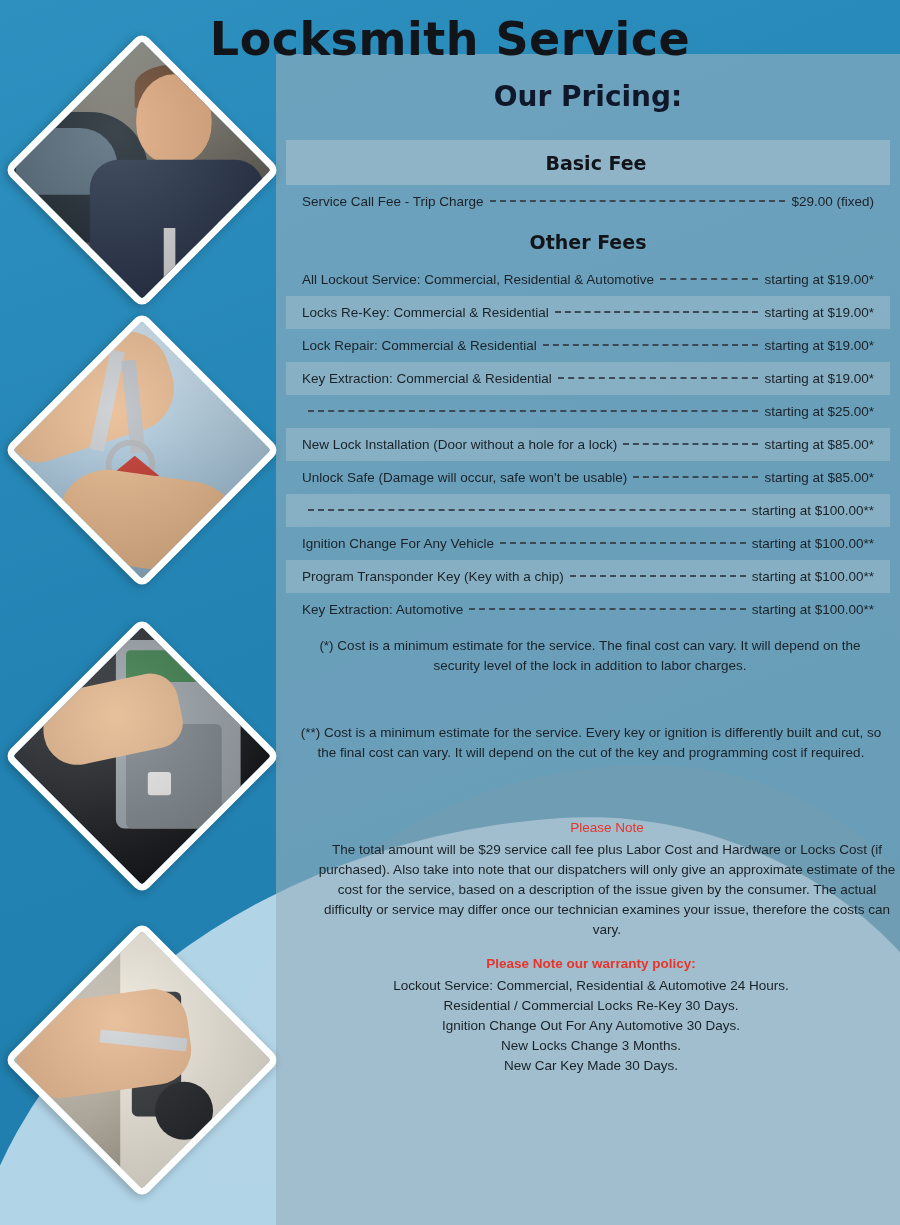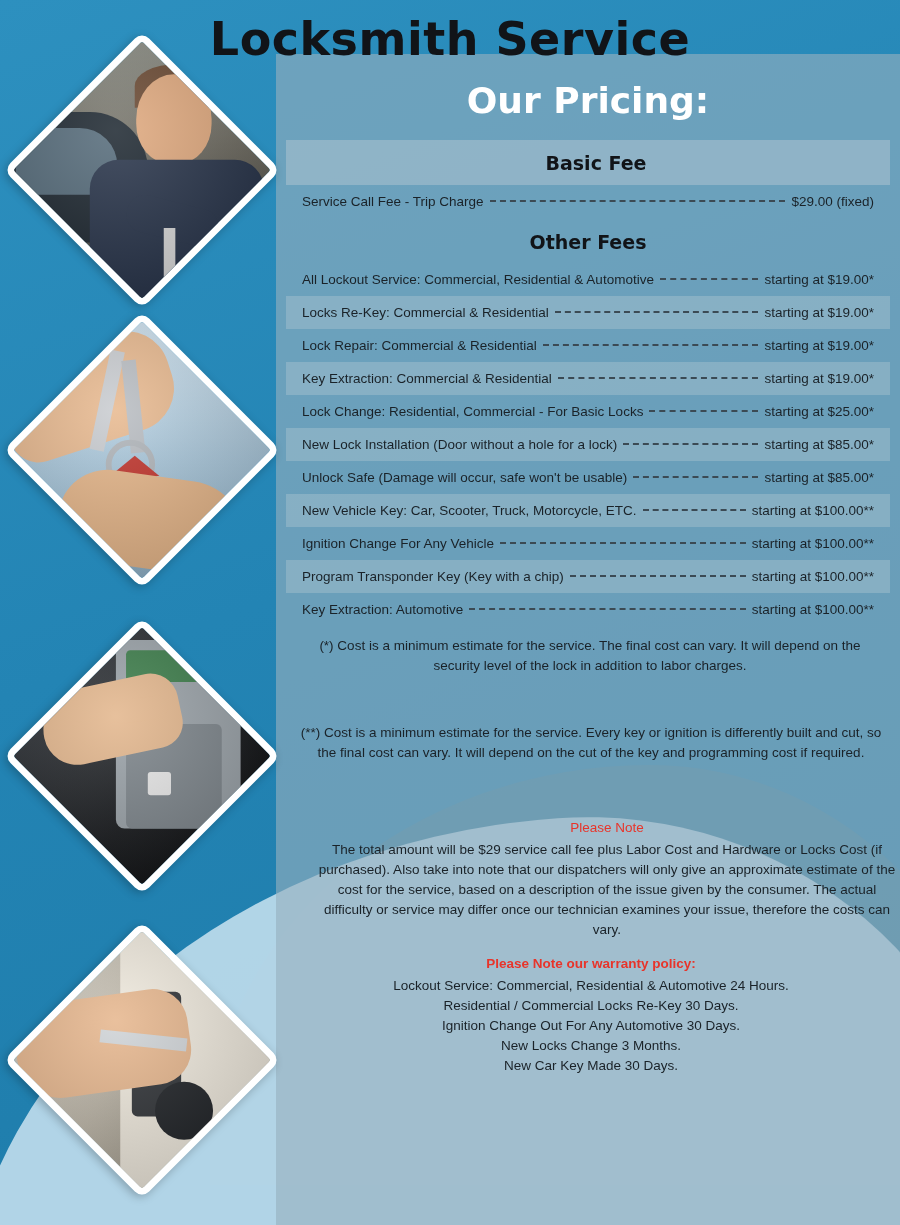--- a/index.html
+++ b/index.html
@@ -71,23 +71,23 @@
     color: #111418;
     font-family: "DejaVu Sans", sans-serif;
     z-index: 6;
   }
   #subtitle {
     position: absolute;
     top: 80px;
     left: 276px;
     width: 624px;
     text-align: center;
-    font-size: 36px;
+    font-size: 28px;
     font-weight: 900;
-    color: #ffffff;
+    color: #0f172a;
     font-family: "DejaVu Sans", sans-serif;
     z-index: 6;
   }
 
   
   .section {
     position: absolute;
     z-index: 6;
   }
   .section-head {
@@ -272,36 +272,34 @@
     <span class="lbl">Lock Repair: Commercial &amp; Residential</span>
     <span class="dots"></span>
     <span class="val">starting at $19.00*</span>
   </div>
   <div class="row alt">
     <span class="lbl">Key Extraction: Commercial &amp; Residential</span>
     <span class="dots"></span>
     <span class="val">starting at $19.00*</span>
   </div>
   <div class="row">
-    <span class="lbl">Lock Change: Residential, Commercial - For Basic Locks</span>
     <span class="dots"></span>
     <span class="val">starting at $25.00*</span>
   </div>
   <div class="row alt">
     <span class="lbl">New Lock Installation (Door without a hole for a lock)</span>
     <span class="dots"></span>
     <span class="val">starting at $85.00*</span>
   </div>
   <div class="row">
     <span class="lbl">Unlock Safe (Damage will occur, safe won't be usable)</span>
     <span class="dots"></span>
     <span class="val">starting at $85.00*</span>
   </div>
   <div class="row alt">
-    <span class="lbl">New Vehicle Key: Car, Scooter, Truck, Motorcycle, ETC.</span>
     <span class="dots"></span>
     <span class="val">starting at $100.00**</span>
   </div>
   <div class="row">
     <span class="lbl">Ignition Change For Any Vehicle</span>
     <span class="dots"></span>
     <span class="val">starting at $100.00**</span>
   </div>
   <div class="row alt">
     <span class="lbl">Program Transponder Key (Key with a chip)</span>

